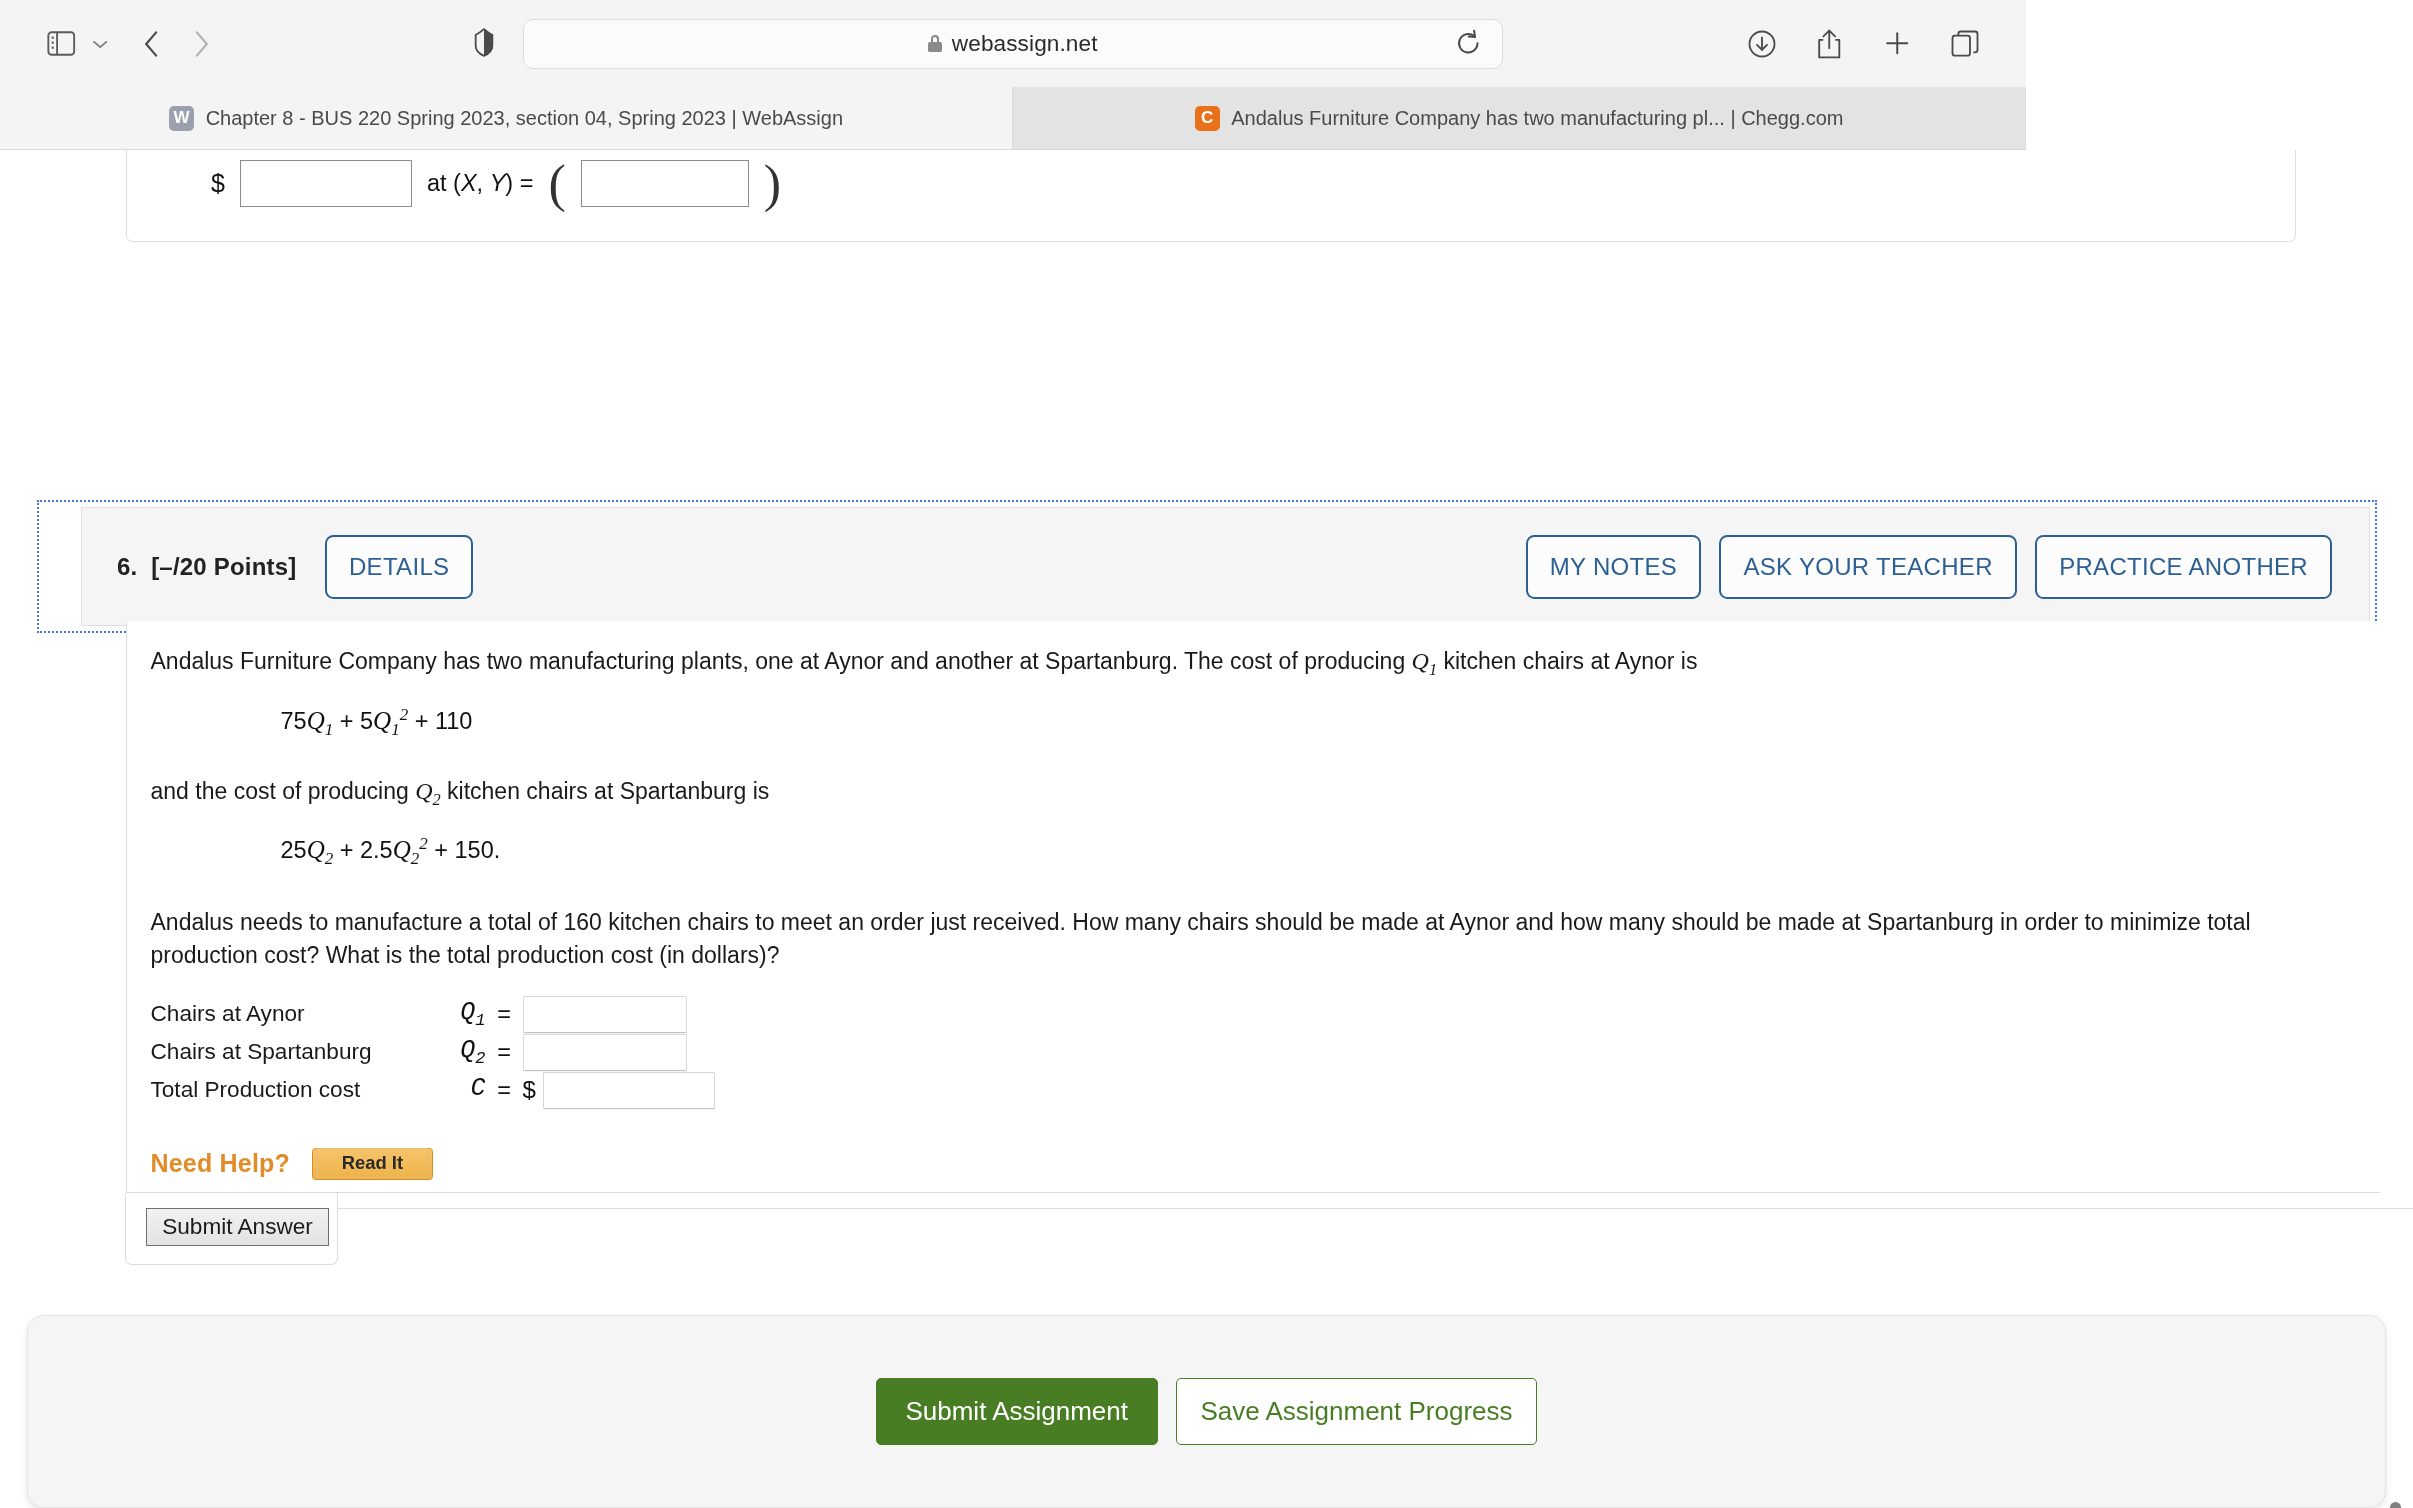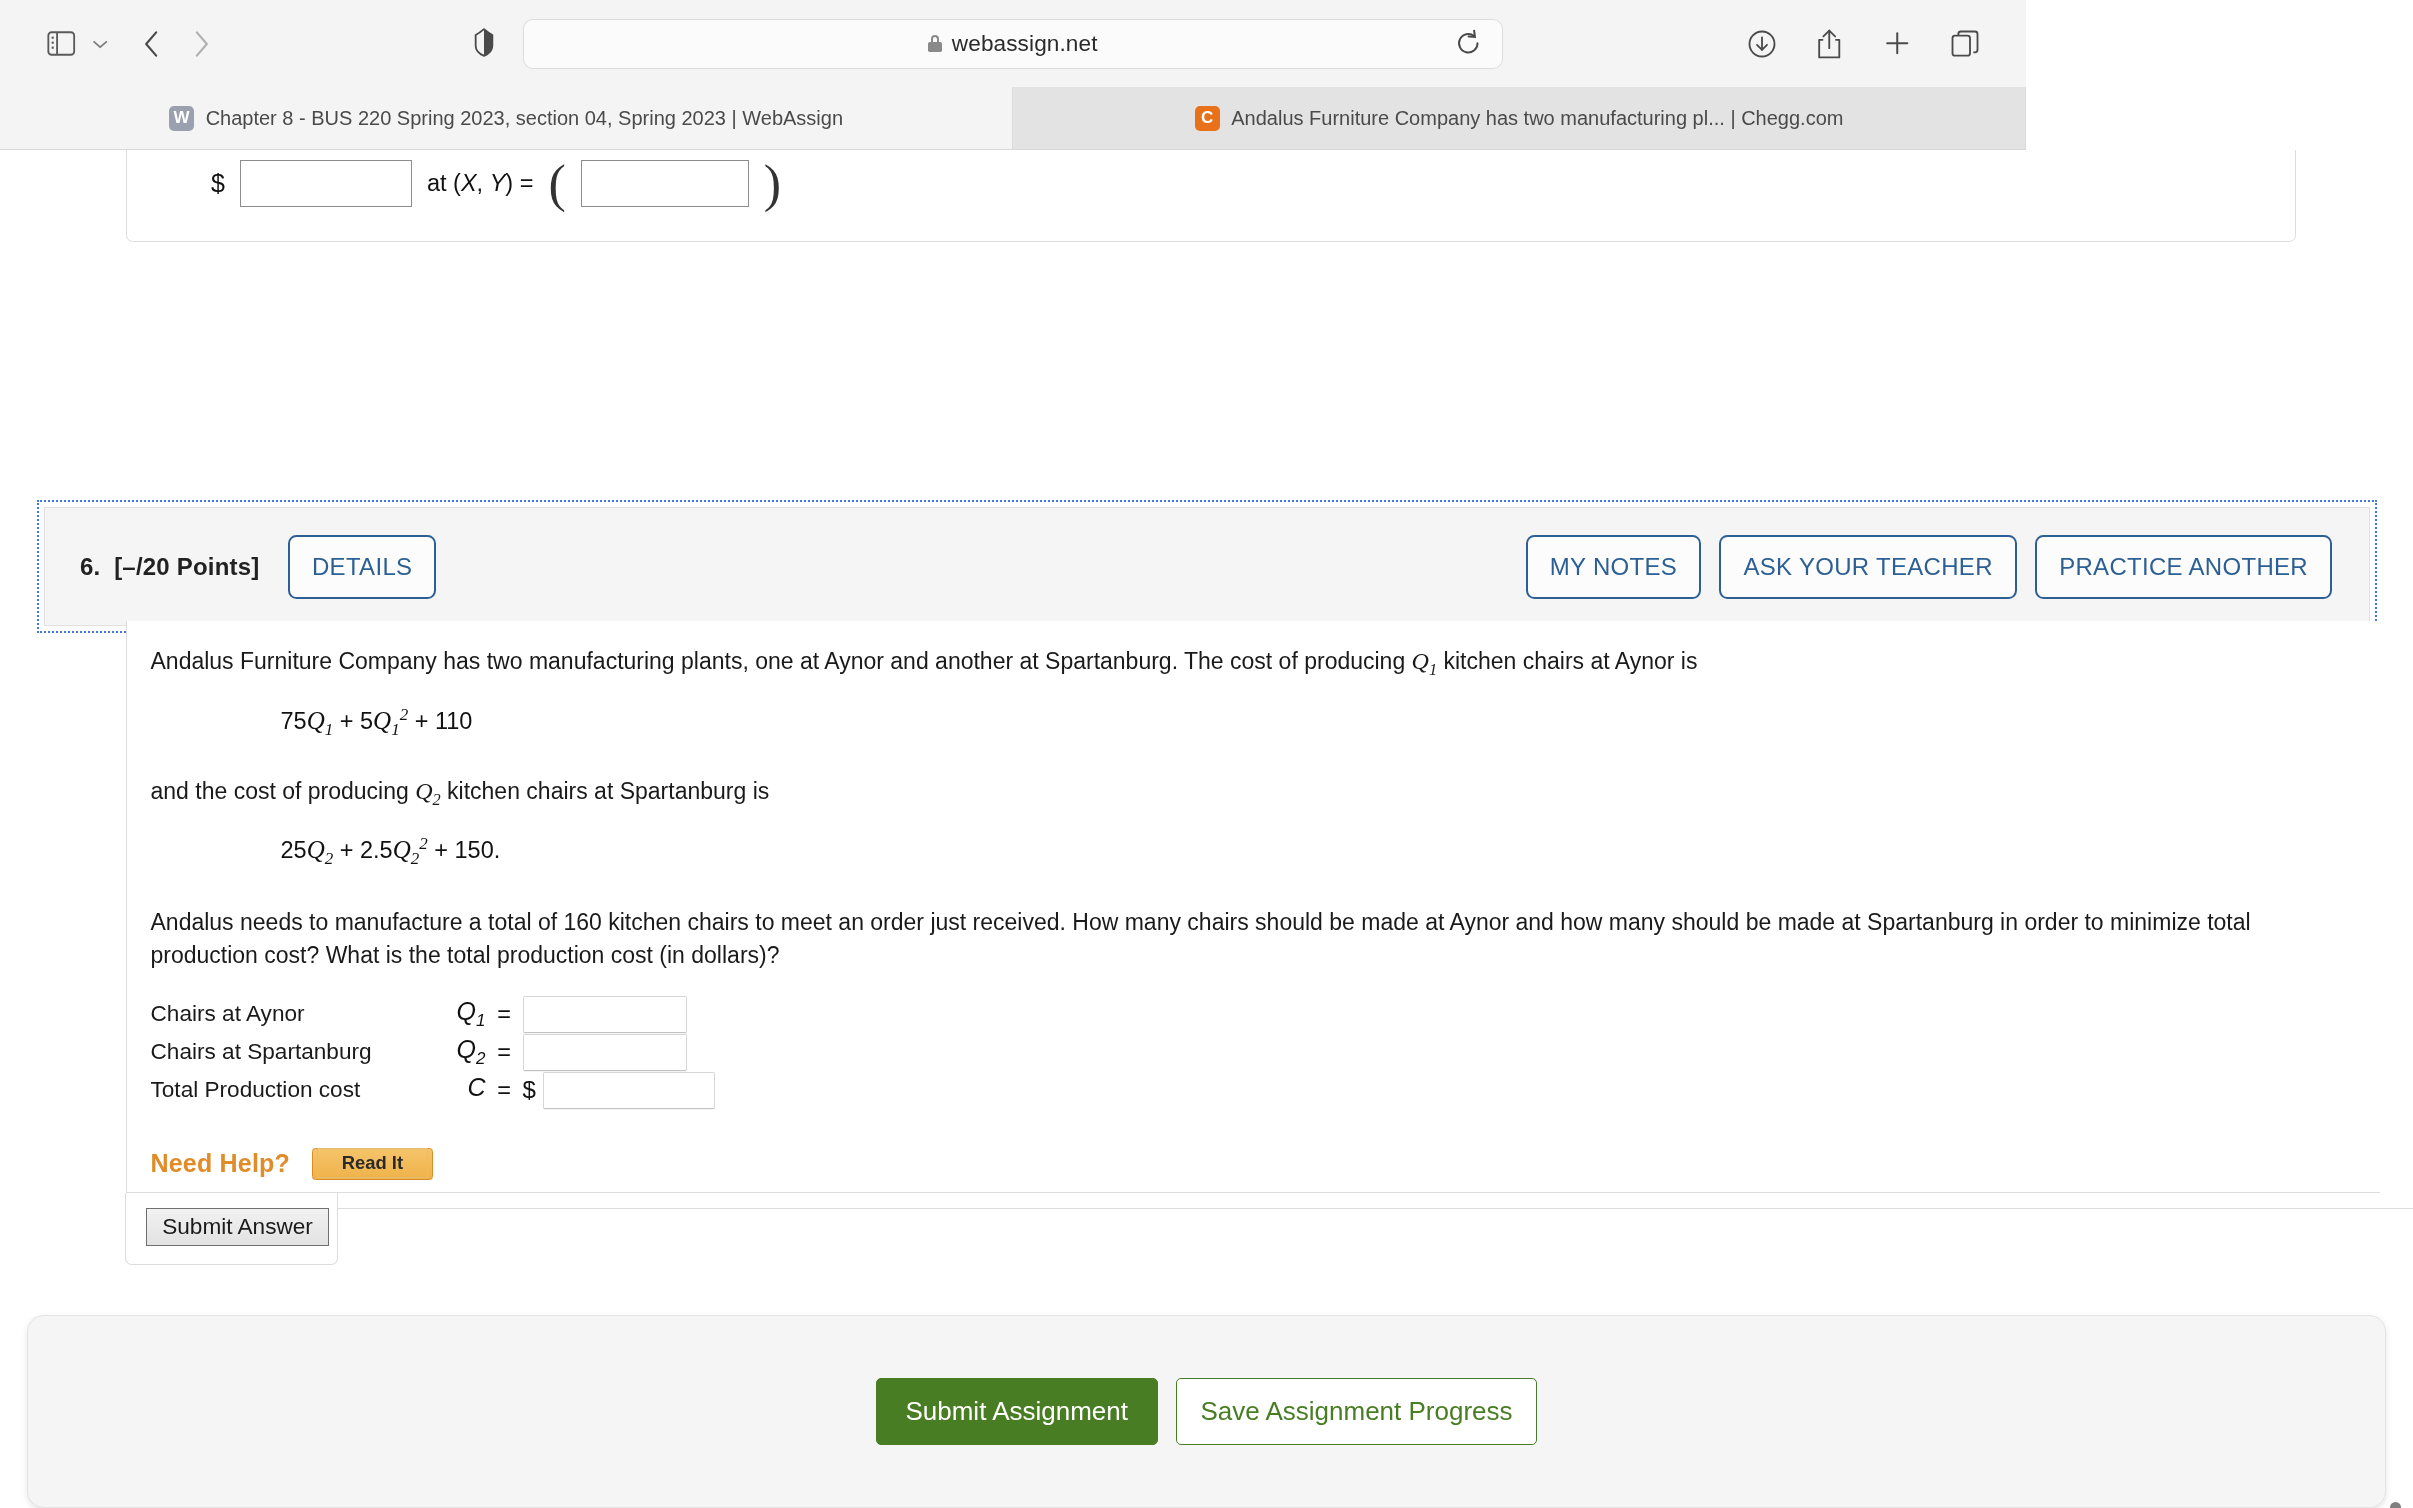--- a/index.html
+++ b/index.html
@@ -156,20 +156,21 @@
     background: transparent;
   }
   .q-header {
     background: #f5f5f5;
     border: 0.8px solid #e0e0e0;
     height: 119px;
     display: flex;
     align-items: center;
     padding: 0 37px 0 35px;
     position: relative;
+    margin-left: 37px;
   }
   .q-num {
     font-size: 24px; font-weight: bold; color: #222;
     letter-spacing: 0.2px;
     white-space: nowrap;
   }
   .btn-blue {
     border: 2.5px solid #2c5f93;
     border-radius: 8.4px;
     background: #fcfcfc;
@@ -226,21 +227,21 @@
   .ansgrid {
     margin-top: 24px;
     display: grid;
     grid-template-columns: 285px 50px 37px auto;
     row-gap: 1px;
     align-items: center;
   }
   .ans-label { font-size: 22.6px; color: #1a1a1a; }
   .ans-sym {
     font-size: 25px; font-style: italic;
-    font-family: Liberation Sans, sans-serif; color: #111;
+    font-family: Liberation Mono, monospace; color: #111;
     text-align: right;
   }
   .ans-eq { font-size: 23.5px; color: #111; text-align: center; }
   .ans-field-wrap { display: flex; align-items: center; gap: 6.7px; }
   .ans-dollar { font-size: 24px; color: #111; }
   .ans-input {
     width: 164px; height: 37px;
     background: #fff;
     border: 0.8px solid #d6d6d6;
     border-bottom: 1.7px solid #c2c2c2;

